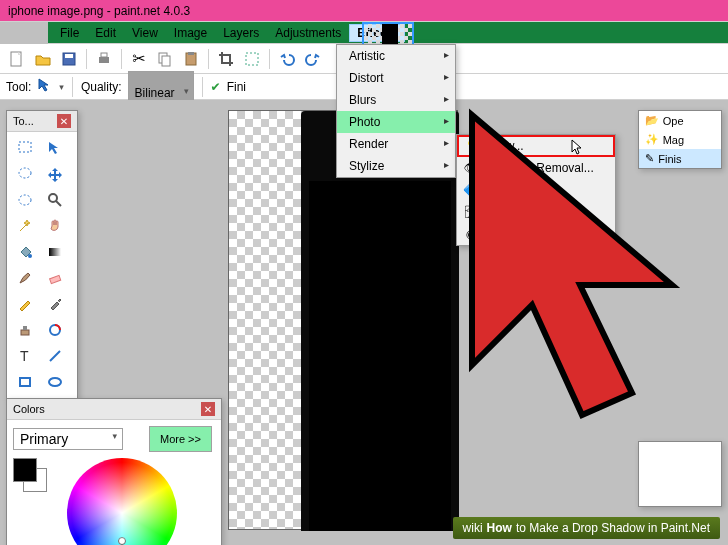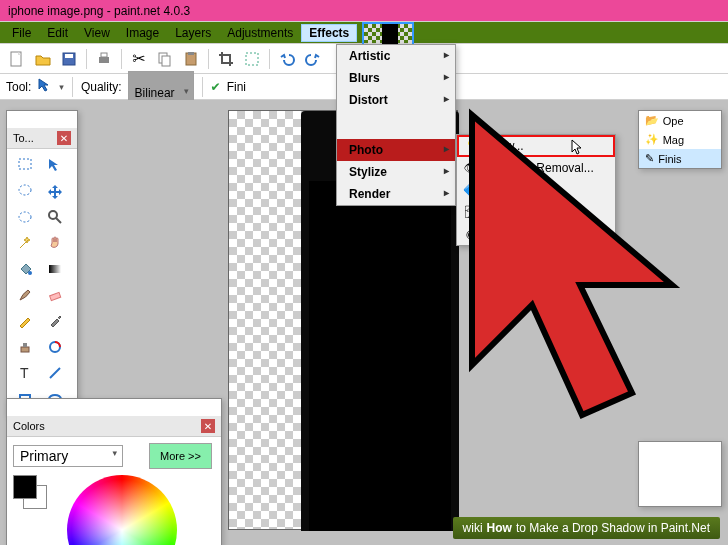--- a/index.html
+++ b/index.html
@@ -1,37 +1,37 @@
 <!DOCTYPE html>
 <html><head>
 <meta charset="utf-8">
 <style>
 * { box-sizing: border-box; margin: 0; padding: 0; font-family: "Segoe UI", Tahoma, sans-serif; }
 body { width: 728px; height: 545px; background: #c0c0c0; overflow: hidden; position: relative; }
 
 .titlebar { height: 22px; background: #ec4899; border-bottom: 1px solid #d0d0d0; padding: 2px 8px; font-size: 12px; display: flex; align-items: center; }
-.menubar { height: 22px; background: #4d7c0f; border-bottom: 1px solid #d0d0d0; display: flex; align-items: center; padding: 0 4px; font-size: 12px; }
+.menubar { height: 22px; background: #15803d; border-bottom: 1px solid #d0d0d0; display: flex; align-items: center; padding: 0 4px; font-size: 12px; margin-left: 48px; }
 .menubar > div { padding: 2px 8px; cursor: default; }
 .menubar > div.open { background: #cce8ff; border: 1px solid #99d1ff; padding: 1px 7px; font-weight: bold; }
 
 .toolbar { height: 30px; background: #fff; border-bottom: 1px solid #d0d0d0; display: flex; align-items: center; padding: 0 6px; gap: 4px; }
 .tbtn { width: 22px; height: 22px; display: flex; align-items: center; justify-content: center; }
 .tsep { width: 1px; height: 20px; background: #d0d0d0; margin: 0 2px; }
 
 .optbar { height: 26px; background: #fff; border-bottom: 1px solid #d0d0d0; display: flex; align-items: center; padding: 0 6px; font-size: 12px; gap: 6px; }
 .optbar .sel { border: 1px solid #a0a0a0; padding: 14px 18px 1px 6px; background: #a3a3a3; position: relative; }
 .optbar .sel::after { content: "▾"; position: absolute; right: 4px; font-size: 9px; color: #555; }
 
 .canvas-area { position: absolute; top: 100px; left: 0; right: 0; bottom: 0; background: #c0c0c0; }
 
 .thumb { position: absolute; top: 22px; left: 362px; width: 52px; height: 52px; border: 2px solid #3399ff; background-image: linear-gradient(45deg,#ddd 25%,transparent 25%),linear-gradient(-45deg,#ddd 25%,transparent 25%),linear-gradient(45deg,transparent 75%,#ddd 75%),linear-gradient(-45deg,transparent 75%,#ddd 75%); background-size: 8px 8px; background-position: 0 0,0 4px,4px -4px,-4px 0; }
 .thumb-inner { position: absolute; left: 18px; top: 0; width: 16px; height: 50px; background: #000; }
 
 .tools-panel { position: absolute; top: 110px; left: 6px; width: 72px; background: #fff; border: 1px solid #888; box-shadow: 2px 2px 6px rgba(0,0,0,.2); }
-.panel-hdr { background: #e8e8e8; border-bottom: 1px solid #ccc; font-size: 11px; padding: 3px 6px; display: flex; justify-content: space-between; align-items: center; margin-top: 17px; }
+.panel-hdr { background: #e8e8e8; border-bottom: 1px solid #ccc; font-size: 11px; padding: 3px 6px; display: flex; justify-content: space-between; align-items: center; }
 .close-x { width: 14px; height: 14px; background: #c94f4f; color: #fff; font-size: 10px; display: flex; align-items: center; justify-content: center; }
 .tool-grid { display: flex; flex-wrap: wrap; padding: 4px; gap: 2px; }
 .tool { width: 28px; height: 24px; border: 1px solid transparent; display: flex; align-items: center; justify-content: center; }
 
 .colors-panel { position: absolute; top: 398px; left: 6px; width: 216px; background: #fff; border: 1px solid #888; box-shadow: 2px 2px 6px rgba(0,0,0,.2); }
 .colors-body { padding: 6px; }
 .colors-row { display: flex; gap: 6px; align-items: center; margin-bottom: 6px; }
 .dd { border: 1px solid #a0a0a0; padding: 2px 20px 2px 6px; font-size: 14px; position: relative; width: 110px; }
 .dd::after { content: "▾"; position: absolute; right: 5px; font-size: 9px; color: #555; }
 .btn { border: 1px solid #a0a0a0; padding: 6px 10px; font-size: 11px; background: #86efac; margin-left: 20px; }
@@ -45,23 +45,23 @@
 .doc { position: absolute; top: 110px; left: 228px; width: 230px; height: 420px; background-image: linear-gradient(45deg,#ccc 25%,transparent 25%),linear-gradient(-45deg,#ccc 25%,transparent 25%),linear-gradient(45deg,transparent 75%,#ccc 75%),linear-gradient(-45deg,transparent 75%,#ccc 75%); background-size: 16px 16px; background-position: 0 0,0 8px,8px -8px,-8px 0; background-color: #fff; border: 1px solid #666; }
 .phone { position: absolute; left: 72px; top: 0; width: 158px; height: 420px; background: #0a0a0a; border-radius: 4px 4px 0 0; }
 .phone::before { content: ""; position: absolute; left: 8px; top: 70px; width: 142px; height: 350px; background: #000; }
 
 .history-panel { position: absolute; top: 110px; right: 6px; width: 84px; background: #fff; border: 1px solid #888; box-shadow: 2px 2px 6px rgba(0,0,0,.2); font-size: 11px; }
 .hist-item { padding: 3px 6px; white-space: nowrap; overflow: hidden; display: flex; align-items: center; gap: 4px; }
 .hist-item.sel { background: #cce8ff; }
 
 .layers-stub { position: absolute; bottom: 38px; right: 6px; width: 84px; height: 66px; background: #fff; border: 1px solid #888; box-shadow: 2px 2px 6px rgba(0,0,0,.2); }
 
-.dropdown { position: absolute; top: 44px; left: 336px; width: 120px; background: #f0f0f0; border: 1px solid #999; box-shadow: 2px 2px 6px rgba(0,0,0,.25); font-size: 12px; font-weight: bold; }
+.dropdown { position: absolute; top: 44px; left: 336px; width: 120px; background: #f0f0f0; border: 1px solid #999; box-shadow: 2px 2px 6px rgba(0,0,0,.25); font-size: 12px; }
 .dd-item { padding: 4px 22px 4px 12px; position: relative; }
-.dd-item.hl { background: #b91c1c; margin-top: 28px; }
+.dd-item.hl { background: #86efac; }
 .dd-arrow::after { content: "▸"; position: absolute; right: 6px; font-size: 10px; color: #333; }
 
 .submenu { position: absolute; top: 134px; left: 456px; width: 160px; background: #f0f0f0; border: 1px solid #999; box-shadow: 2px 2px 6px rgba(0,0,0,.25); font-size: 12px; }
 .sm-item { padding: 4px 10px 4px 30px; position: relative; display: flex; align-items: center; }
 .sm-item.hl { border: 2px solid #e11; padding: 2px 8px 2px 28px; }
 .sm-icon { position: absolute; left: 6px; width: 16px; text-align: center; }
 
 .big-cursor { position: absolute; top: 95px; left: 452px; pointer-events: none; }
 
 .wikihow { position: absolute; bottom: 6px; right: 8px; background: linear-gradient(#5a7a1d,#3e5a12); color: #fff; font-size: 12px; padding: 4px 10px; border-radius: 2px; display: flex; align-items: center; gap: 4px; }
@@ -326,25 +326,25 @@
   <div class="hist-item sel">
       <span>✎</span>
       <span>Finis</span>
     </div>
 </div>
 
 <div class="layers-stub"></div>
 
 <div class="dropdown">
   <div class="dd-item dd-arrow">Artistic</div>
+  <div class="dd-item dd-arrow">Distort</div>
   <div class="dd-item dd-arrow">Blurs</div>
-  <div class="dd-item dd-arrow">Distort</div>
   <div class="dd-item dd-arrow hl">Photo</div>
+  <div class="dd-item dd-arrow">Render</div>
   <div class="dd-item dd-arrow">Stylize</div>
-  <div class="dd-item dd-arrow">Render</div>
 </div>
 
 <div class="submenu">
   <div class="sm-item hl">
     <span class="sm-icon">💡</span>
     <span>Glow...</span>
     <svg class="small-cursor" width="14" height="18" style="left:112px;top:2px">
         <path d="M1 1 L1 13 L4 10 L6 15 L8 14 L6 9 L10 9 Z" fill="#fff" stroke="#000"></path>
       </svg>
   </div>

